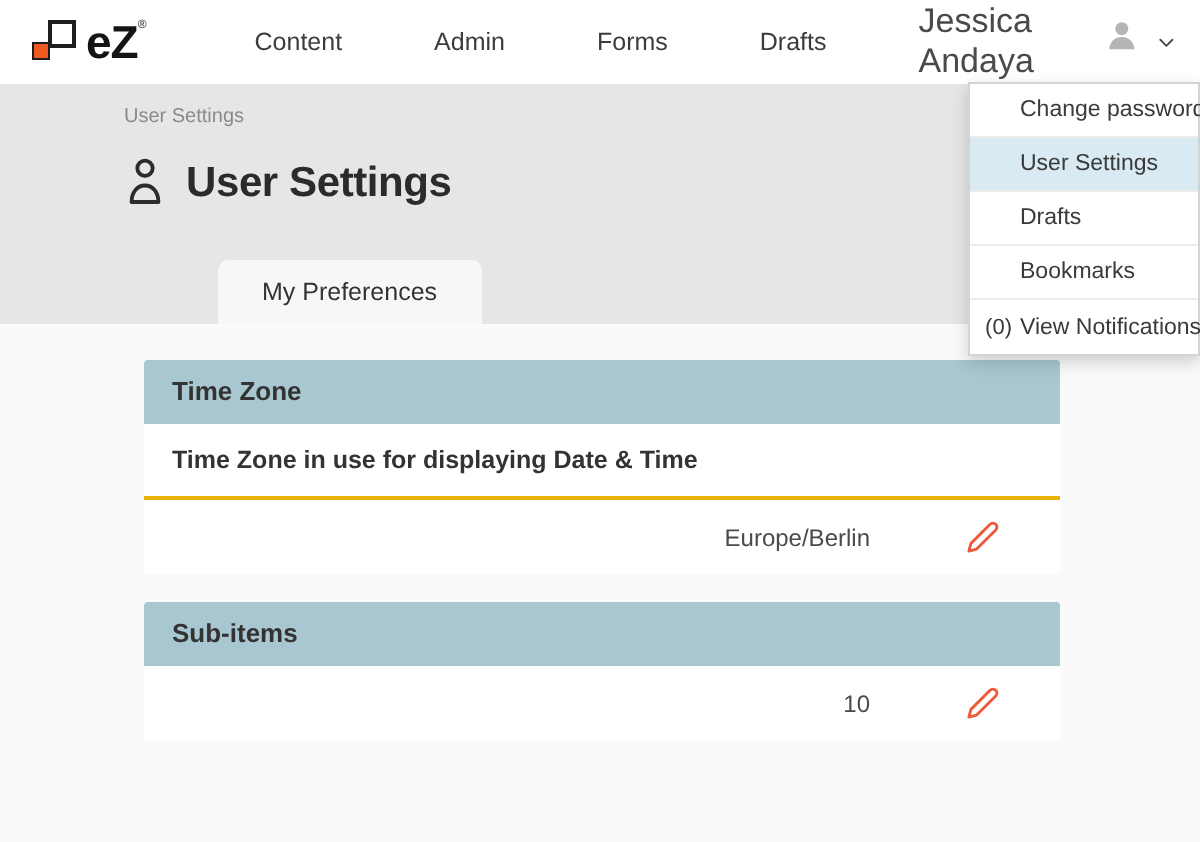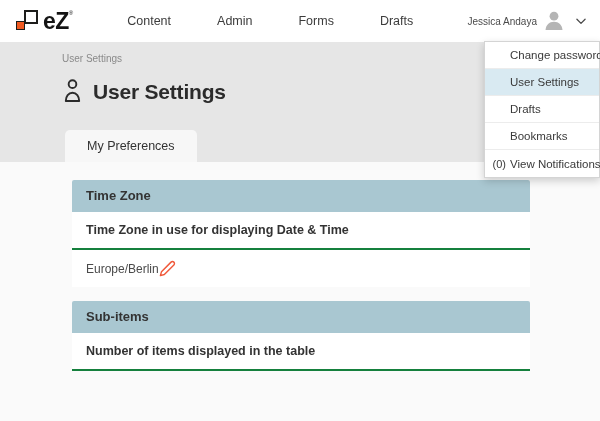--- a/index.html
+++ b/index.html
@@ -34,61 +34,61 @@
   .logo-text { font-size:23px; font-weight:600; color:#141414; line-height:26px; letter-spacing:-0.5px; }
   .logo-reg { font-size:6px; color:#141414; margin-top:2px; }
 
   .nav { display:flex; margin-left:30px; }
   .nav-item {
     font-size:12.5px; color:#3c3c3c;
     margin-right:46px; cursor:pointer;
   }
 
   .user-area { margin-left:auto; display:flex; align-items:center; cursor:pointer; }
-  .user-name { font-size:10px; color:#4a4a4a; margin-right:5px;text-align:center; }
+  .user-name { font-size:17px; color:#4a4a4a; margin-right:5px; }
   .avatar { width:24px; height:24px; margin-right:8px; }
   .chevron { width:14px; height:14px; display:flex; align-items:center; }
 
   
   .hero { height:120px; background:#e6e6e6; position:relative; }
   .breadcrumb {
     position:absolute; top:11px; left:62px;
     font-size:10px; color:#8a8a8a;
   }
   .title-row {
     position:absolute; top:36px; left:61px;
     display:flex; align-items:center;
   }
   .title-icon { width:23px; height:27px; margin-right:9px; }
   .page-title { font-size:21px; font-weight:bold; color:#2b2b2b; letter-spacing:-0.2px; }
 
   .tabs { position:absolute; bottom:0; left:65px; display:flex; }
   .tab {
     height:32px; line-height:32px; padding:0 22px;
     font-size:12.5px; color:#6f6f6f;
-    border-radius:5px 5px 0 0; cursor:pointer;
+    border-radius:5px 5px 0 0; cursor:pointer;margin-left:44px;
   }
   .tab.active { background:#f7f7f7; color:#333333; }
 
   
   .content { height:239px; background:#fafafa; padding-top:18px; }
   .section { width:458px; margin:0 0 14px 72px; }
   .section-header {
     background:#a9c7d1; height:32px; line-height:32px;
     padding-left:14px; font-weight:bold; font-size:13px; color:#333333;
     border-radius:2px 2px 0 0;
   }
   .section-body { background:#ffffff; }
   .setting-label {
     padding:11px 14px; font-weight:bold; font-size:12.5px; color:#333333;
-    border-bottom:2px solid #15803d;
+    border-bottom:2px solid #eab308;
   }
   .setting-value-row {
-    display:flex; align-items:center; justify-content:flex-start;
-    padding:10px 30px 10px 14px; min-height:37px;
+    display:flex; align-items:center; justify-content:flex-end;
+    padding:10px 30px 10px 14px; min-height:37px;gap:48px;
   }
   .setting-value { font-size:12px; color:#4a4a4a; }
   .edit-btn { width:17px; height:17px; cursor:pointer; background:none; border:none; padding:0; }
   .edit-btn svg { width:17px; height:17px; }
 
   
   .user-dropdown {
     position:absolute; top:41px; left:484px; width:116px;
     background:#ffffff; border:1px solid #d4d4d4;
     box-shadow:0 3px 8px rgba(0,0,0,0.18);
@@ -170,21 +170,28 @@
             <path d="M17 3a2.828 2.828 0 1 1 4 4L7.5 20.5 2 22l1.5-5.5L17 3z"></path>
           </svg>
         </button>
       </div>
     </div>
   </div>
 
   <div class="section">
     <div class="section-header">Sub-items</div>
     <div class="section-body">
-      <div class="setting-label">Number of items displayed in the table</div>
+      <div class="setting-value-row">
+        <span class="setting-value">10</span>
+        <button class="edit-btn">
+          <svg viewBox="0 0 24 24" fill="none" stroke="#f0583a" stroke-width="2" stroke-linecap="round" stroke-linejoin="round">
+            <path d="M17 3a2.828 2.828 0 1 1 4 4L7.5 20.5 2 22l1.5-5.5L17 3z"></path>
+          </svg>
+        </button>
+      </div>
     </div>
   </div>
 
 </div>
 
 <div class="user-dropdown">
   <div class="menu-item">
     <span class="menu-prefix"></span>
     <span class="menu-label">Change password</span>
   </div>

